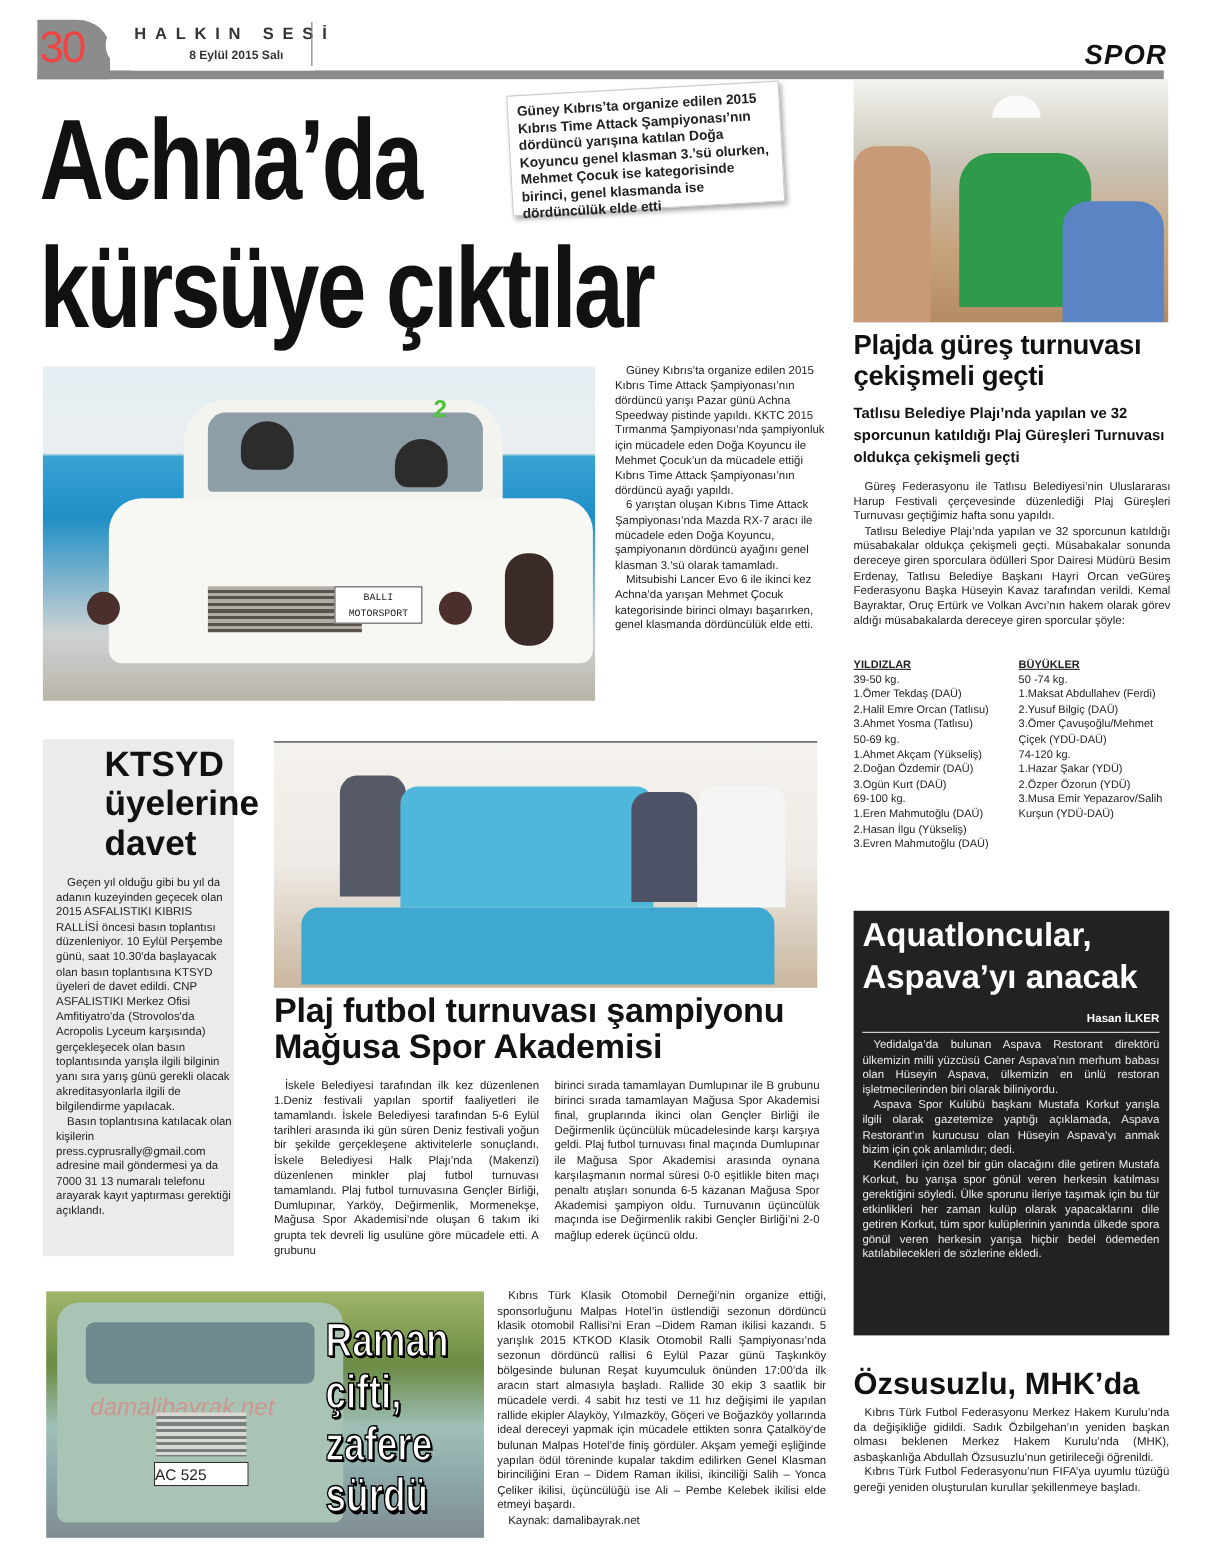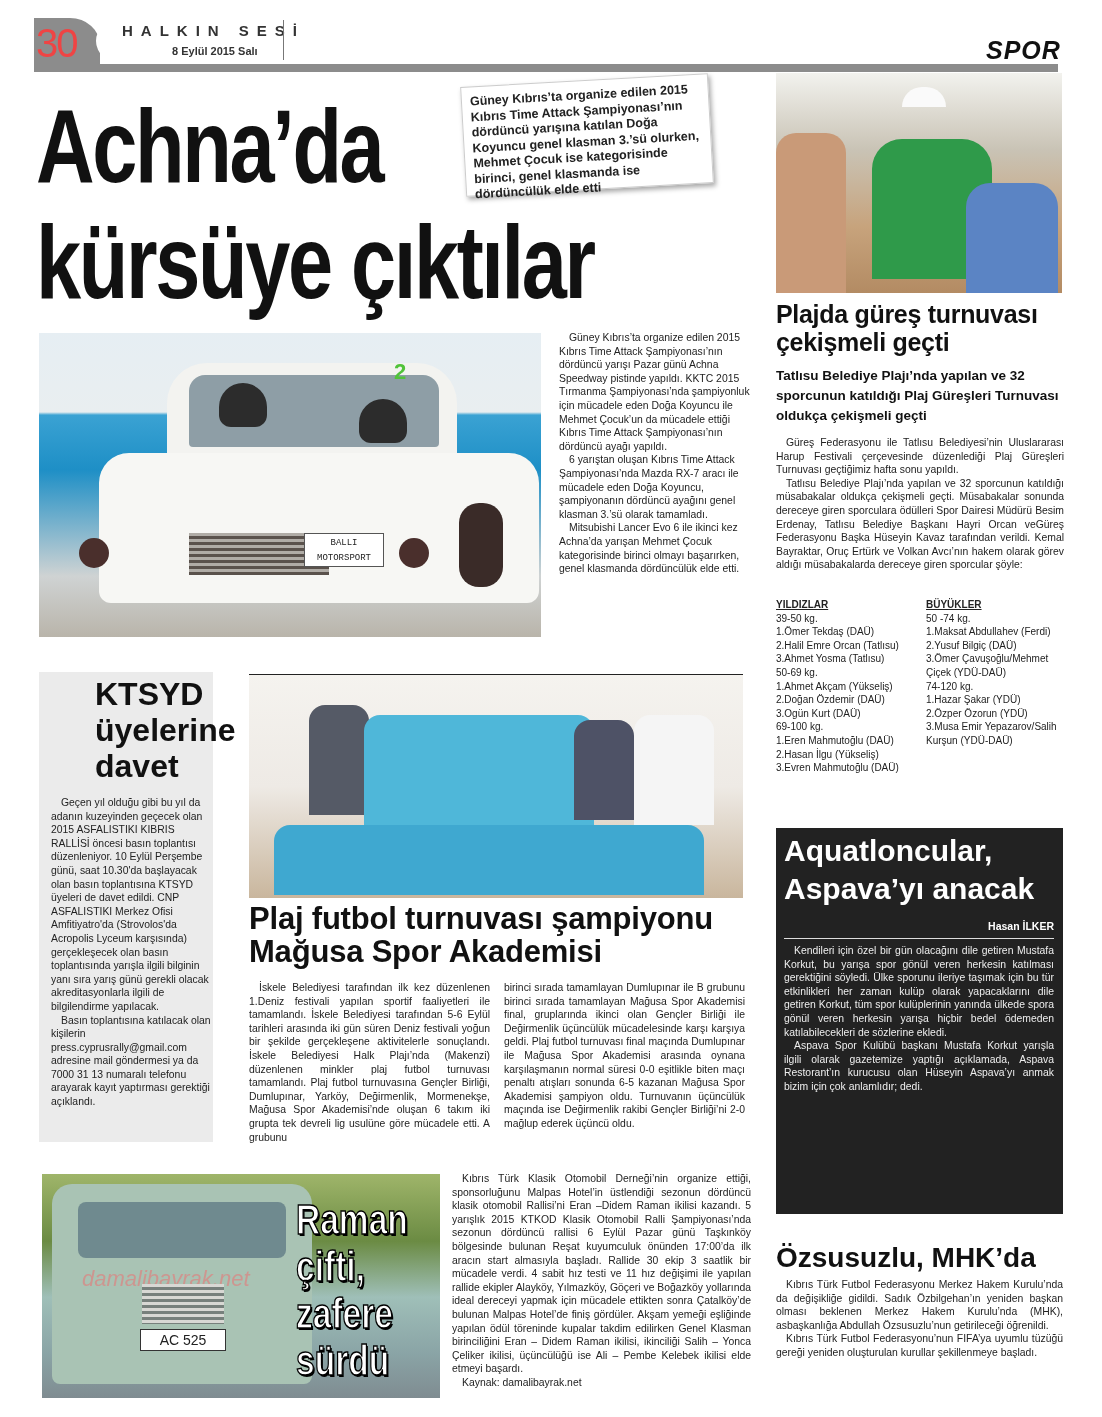--- a/index.html
+++ b/index.html
@@ -70,21 +70,21 @@
   .aqua-byline { left: 784px; top: 920px; width: 270px; text-align: right; font-size: 10.5px; font-weight: bold; color: #fff; }
   .aqua-rule { left: 784px; top: 938px; width: 270px; height: 1px; background: #ddd; }
   .aqua-body { left: 784px; top: 944px; width: 270px; color: #eee; }
 
   
   .classic-headline { left: 296px; top: 1196px; width: 130px; font-size: 43px; line-height: 47px; font-weight: bold; color: #fff; -webkit-text-stroke: 1.5px #000; text-shadow: 2px 2px 0 #000; transform: scaleX(0.78); transform-origin: left top; white-space: nowrap; }
   .classic-body { left: 452px; top: 1172px; width: 299px; }
   .classic-car { left: 10px; top: 10px; width: 260px; height: 200px; background: #a9c3b4; border-radius: 20px 20px 8px 8px; }
   .classic-win { left: 36px; top: 28px; width: 208px; height: 56px; background: #6f8a8f; border-radius: 8px; }
   .classic-grille { left: 100px; top: 110px; width: 82px; height: 40px; background: repeating-linear-gradient(180deg, #d8d8d4 0 3px, #77807c 3px 6px); }
-  .classic-plate { left: 98px; top: 155px; width: 86px; height: 22px; background: #fff; border: 1px solid #333; font-size: 14px; text-align: center; line-height: 20px; color: #222; }
+  .classic-plate { left: 98px; top: 155px; width: 86px; height: 22px; background: #fff; border: 1px solid #333; font-size: 14px; text-align: left; line-height: 20px; color: #222; }
   .watermark { left: 40px; top: 92px; font-size: 22px; font-style: italic; color: rgba(230,120,120,0.6); }
 
   
   .mhk-title { left: 776px; top: 1240px; width: 290px; font-size: 28px; line-height: 36px; font-weight: bold; color: #111; }
   .mhk-body { left: 776px; top: 1278px; width: 287px; }
 </style>
 </head>
 <body>
 
 <div class="abs hdr-bar"></div>
@@ -186,22 +186,23 @@
 </div>
 <div class="abs body-text justify football-col2">
   <p style="text-indent:0">birinci sırada tamamlayan Dumlupınar ile B grubunu birinci sırada tamamlayan Mağusa Spor Akademisi final, gruplarında ikinci olan Gençler Birliği ile Değirmenlik üçüncülük mücadelesinde karşı karşıya geldi. Plaj futbol turnuvası final maçında Dumlupınar ile Mağusa Spor Akademisi arasında oynana karşılaşmanın normal süresi 0-0 eşitlikle biten maçı penaltı atışları sonunda 6-5 kazanan Mağusa Spor Akademisi şampiyon oldu. Turnuvanın üçüncülük maçında ise Değirmenlik rakibi Gençler Birliği’ni 2-0 mağlup ederek üçüncü oldu.</p>
 </div>
 
 <div class="abs aqua-box"></div>
 <div class="abs aqua-title">Aquatloncular, Aspava’yı anacak</div>
 <div class="abs aqua-byline">Hasan İLKER</div>
 <div class="abs aqua-rule"></div>
 <div class="abs body-text justify aqua-body">
+  <p>Yedidalga’da bulunan Aspava Restorant direktörü ülkemizin milli yüzcüsü Caner Aspava’nın merhum babası olan Hüseyin Aspava, ülkemizin en ünlü restoran işletmecilerinden biri olarak biliniyordu.</p>
+  <p>Aspava Spor Kulübü başkanı Mustafa Korkut yarışla ilgili olarak gazetemize yaptığı açıklamada, Aspava Restorant’ın kurucusu olan Hüseyin Aspava’yı anmak bizim için çok anlamlıdır; dedi.</p>
   <p>Kendileri için özel bir gün olacağını dile getiren Mustafa Korkut, bu yarışa spor gönül veren herkesin katılması gerektiğini söyledi. Ülke sporunu ileriye taşımak için bu tür etkinlikleri her zaman kulüp olarak yapacaklarını dile getiren Korkut, tüm spor kulüplerinin yanında ülkede spora gönül veren herkesin yarışa hiçbir bedel ödemeden katılabilecekleri de sözlerine ekledi.</p>
-  <p>Aspava Spor Kulübü başkanı Mustafa Korkut yarışla ilgili olarak gazetemize yaptığı açıklamada, Aspava Restorant’ın kurucusu olan Hüseyin Aspava’yı anmak bizim için çok anlamlıdır; dedi.</p>
 </div>
 
 <div class="abs photo classic-photo">
   <div class="abs classic-car"></div>
   <div class="abs classic-win"></div>
   <div class="abs watermark">damalibayrak.net</div>
   <div class="abs classic-grille"></div>
   <div class="abs classic-plate">AC 525</div>
 </div>
 <div class="abs classic-headline">

